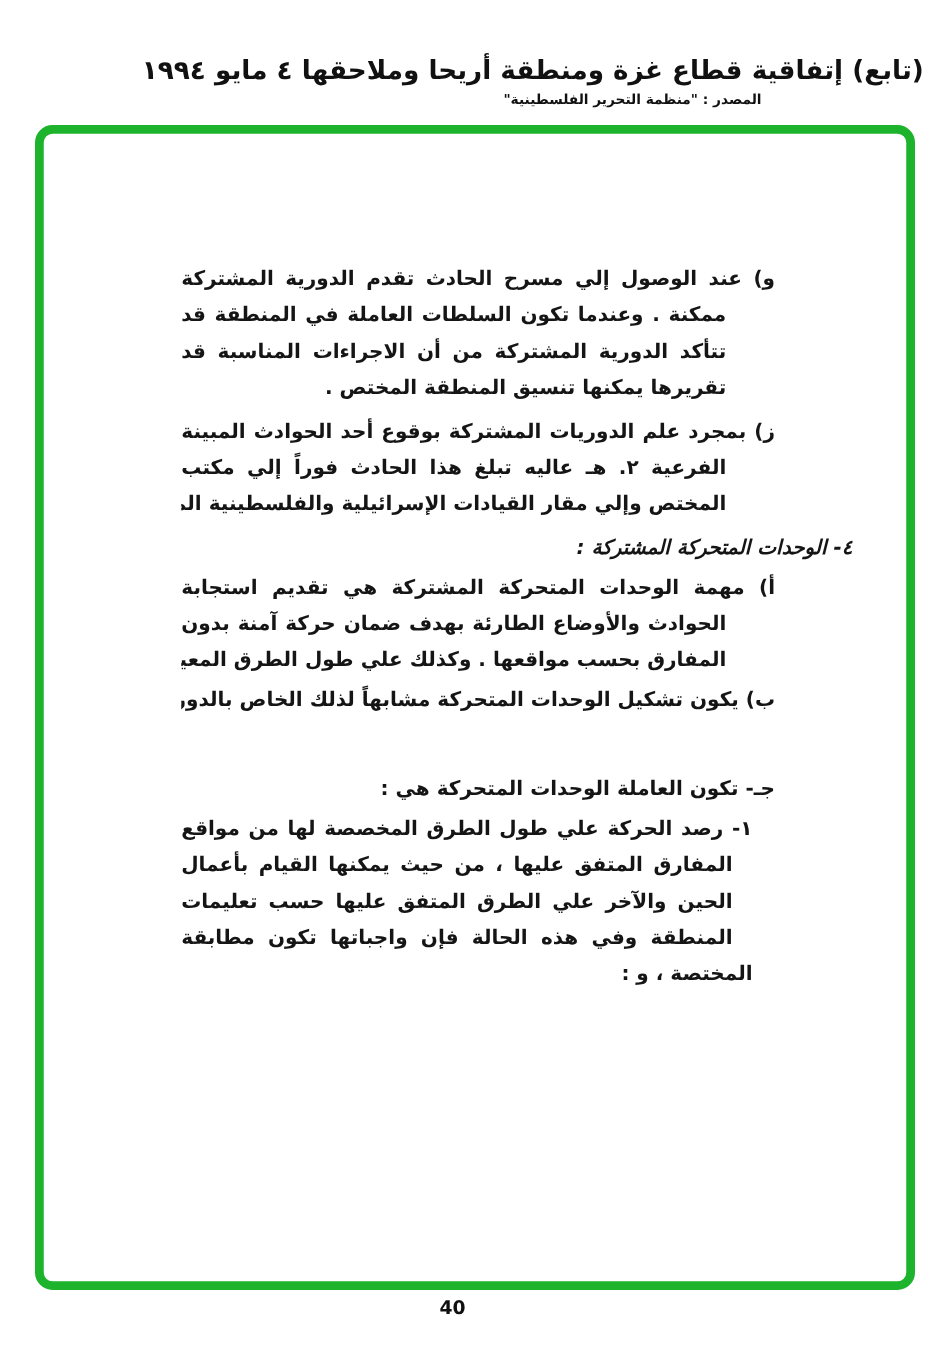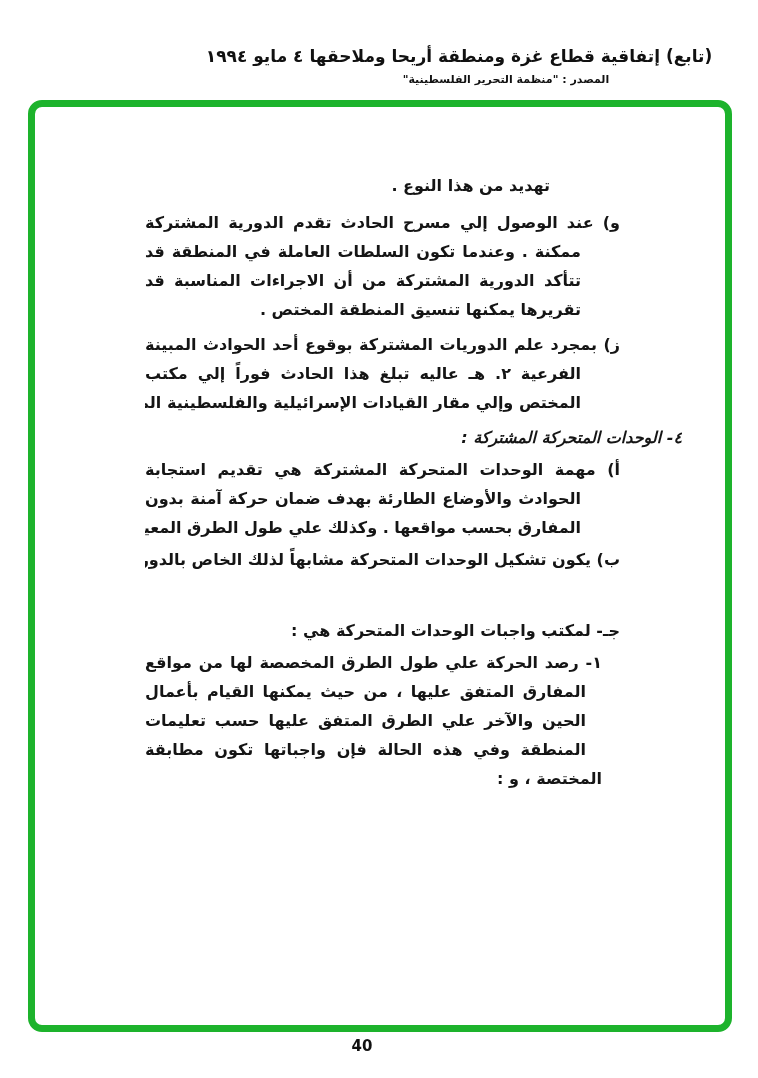--- a/index.html
+++ b/index.html
@@ -7,21 +7,21 @@
     position:relative;
     width:758px;height:1078px;
     background:#ffffff;
     font-family:"DejaVu Sans",sans-serif;
     color:#111;
     overflow:hidden;
   }
   .hdr-title{
     position:absolute;top:44px;left:179px;width:560px;
     direction:rtl;text-align:center;
-    font-size:17px;font-weight:bold;line-height:24px;
+    font-size:21px;font-weight:bold;line-height:24px;
     white-space:nowrap;
   }
   .hdr-src{
     position:absolute;top:73px;left:376px;width:260px;
     direction:rtl;text-align:center;
     font-size:11px;font-weight:bold;line-height:14px;
     white-space:nowrap;
   }
   .frame{
     position:absolute;left:28px;top:100px;
@@ -65,23 +65,20 @@
 </head>
 <body>
 
 <div class="page">
 
   <div class="hdr-title">(تابع) إتفاقية قطاع غزة ومنطقة أريحا وملاحقها ٤ مايو ١٩٩٤</div>
   <div class="hdr-src">المصدر :  "منظمة التحرير الفلسطينية"</div>
 
   <div class="frame" style="border-color: rgb(29, 179, 44);"></div>
 
-  <div class="para p-cont">
-      <div class="line" style="padding-right: 0px;">تهديد من هذا النوع .</div>
-    </div>
 
   <div class="para p-waw">
       <div class="line jl" style="padding-right: 0px;">و)  عند الوصول إلي مسرح الحادث تقدم الدورية المشتركة أقصي مساعدة</div>
       <div class="line jl" style="padding-right: 39px;">ممكنة . وعندما تكون السلطات العاملة في المنطقة قد تعاملت مع الحادث</div>
       <div class="line jl" style="padding-right: 39px;">تتأكد الدورية المشتركة من أن الاجراءات المناسبة قد اتخذت وعليه تقدم</div>
       <div class="line" style="padding-right: 39px;">تقريرها يمكنها تنسيق المنطقة المختص .</div>
     </div>
 
   <div class="para p-zay">
       <div class="line jl" style="padding-right: 0px;">ز)  بمجرد علم الدوريات المشتركة بوقوع أحد الحوادث المبينة بالفقرة</div>
@@ -97,21 +94,21 @@
       <div class="line jl" style="padding-right: 0px;">أ)  مهمة الوحدات المتحركة المشتركة هي تقديم استجابة سريعة في حال</div>
       <div class="line jl" style="padding-right: 39px;">الحوادث والأوضاع الطارئة بهدف ضمان حركة آمنة بدون عوائق علي</div>
       <div class="line" style="padding-right: 39px;">المفارق بحسب مواقعها . وكذلك علي طول الطرق المعينة لنشاطها .</div>
     </div>
 
   <div class="para p-ba">
       <div class="line" style="padding-right: 0px;">ب)  يكون تشكيل الوحدات المتحركة مشابهاً لذلك الخاص بالدوريات المشتركة</div>
     </div>
 
   <div class="para p-jeem">
-      <div class="line" style="padding-right: 0px;">جـ- لمكتب واجبات الوحدات المتحركة هي :</div>
+      <div class="line" style="padding-right: 0px;">جـ- تكون العاملة الوحدات المتحركة هي :</div>
     </div>
 
   <div class="para p-num1">
       <div class="line jl" style="padding-right: 0px;">١- رصد الحركة علي طول الطرق المخصصة لها من مواقع ثابتة علي</div>
       <div class="line jl" style="padding-right: 16px;">المفارق المتفق عليها ، من حيث يمكنها القيام بأعمال الدورية بين</div>
       <div class="line jl" style="padding-right: 16px;">الحين والآخر علي الطرق المتفق عليها حسب تعليمات مكتب تنسيق</div>
       <div class="line jl" style="padding-right: 16px;">المنطقة وفي هذه الحالة فإن واجباتها تكون مطابقة لواجبات الدوريات</div>
       <div class="line" style="padding-right: 0px;">المختصة ، و :</div>
     </div>
 

